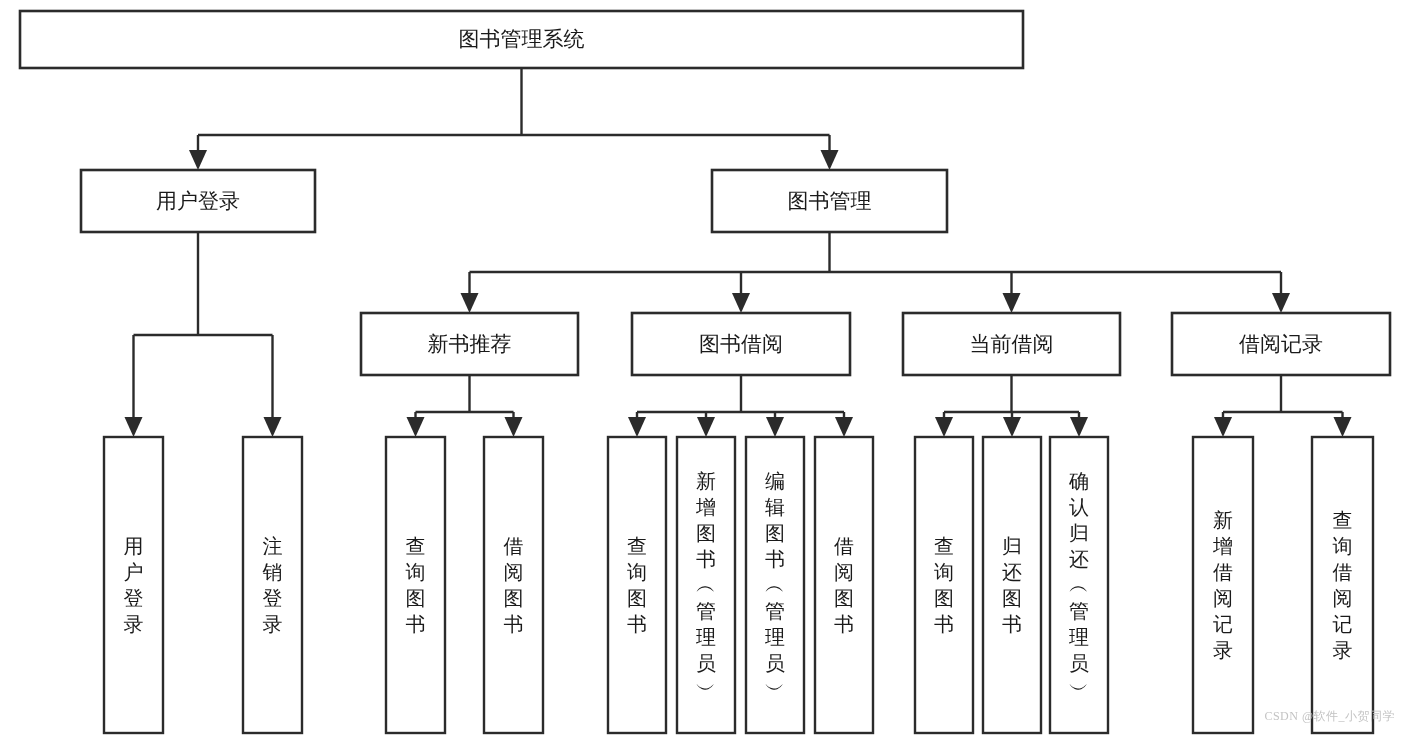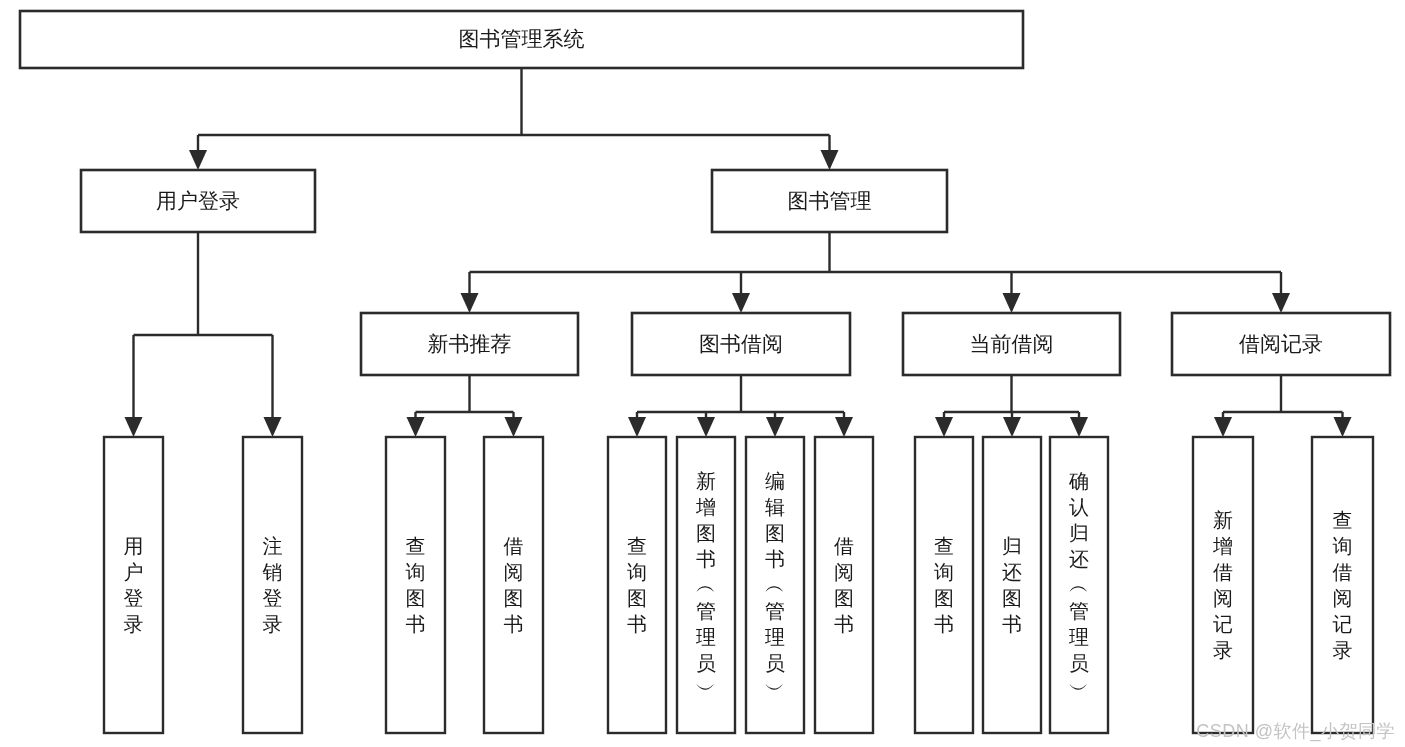--- a/index.html
+++ b/index.html
@@ -52,23 +52,23 @@
   }
   .leaf-label {
     font-family: "Liberation Sans", "DejaVu Sans", sans-serif;
     font-size: 20px;
     fill: #1a1a1a;
     text-anchor: middle;
   }
   .watermark {
     position: absolute;
     right: 10px;
-    bottom: 4px;
-    font-family: Liberation Sans, sans-serif;
-    font-size: 18px;
+    bottom: 22px;
+    font-family: Liberation Serif, serif;
+    font-size: 12px;
     color: #c3c3c3;
     white-space: nowrap;
     letter-spacing: 0.5px;
     pointer-events: none;
   }
 </style>
 </head>
 <body>
 
 <div id="diagram-root">

